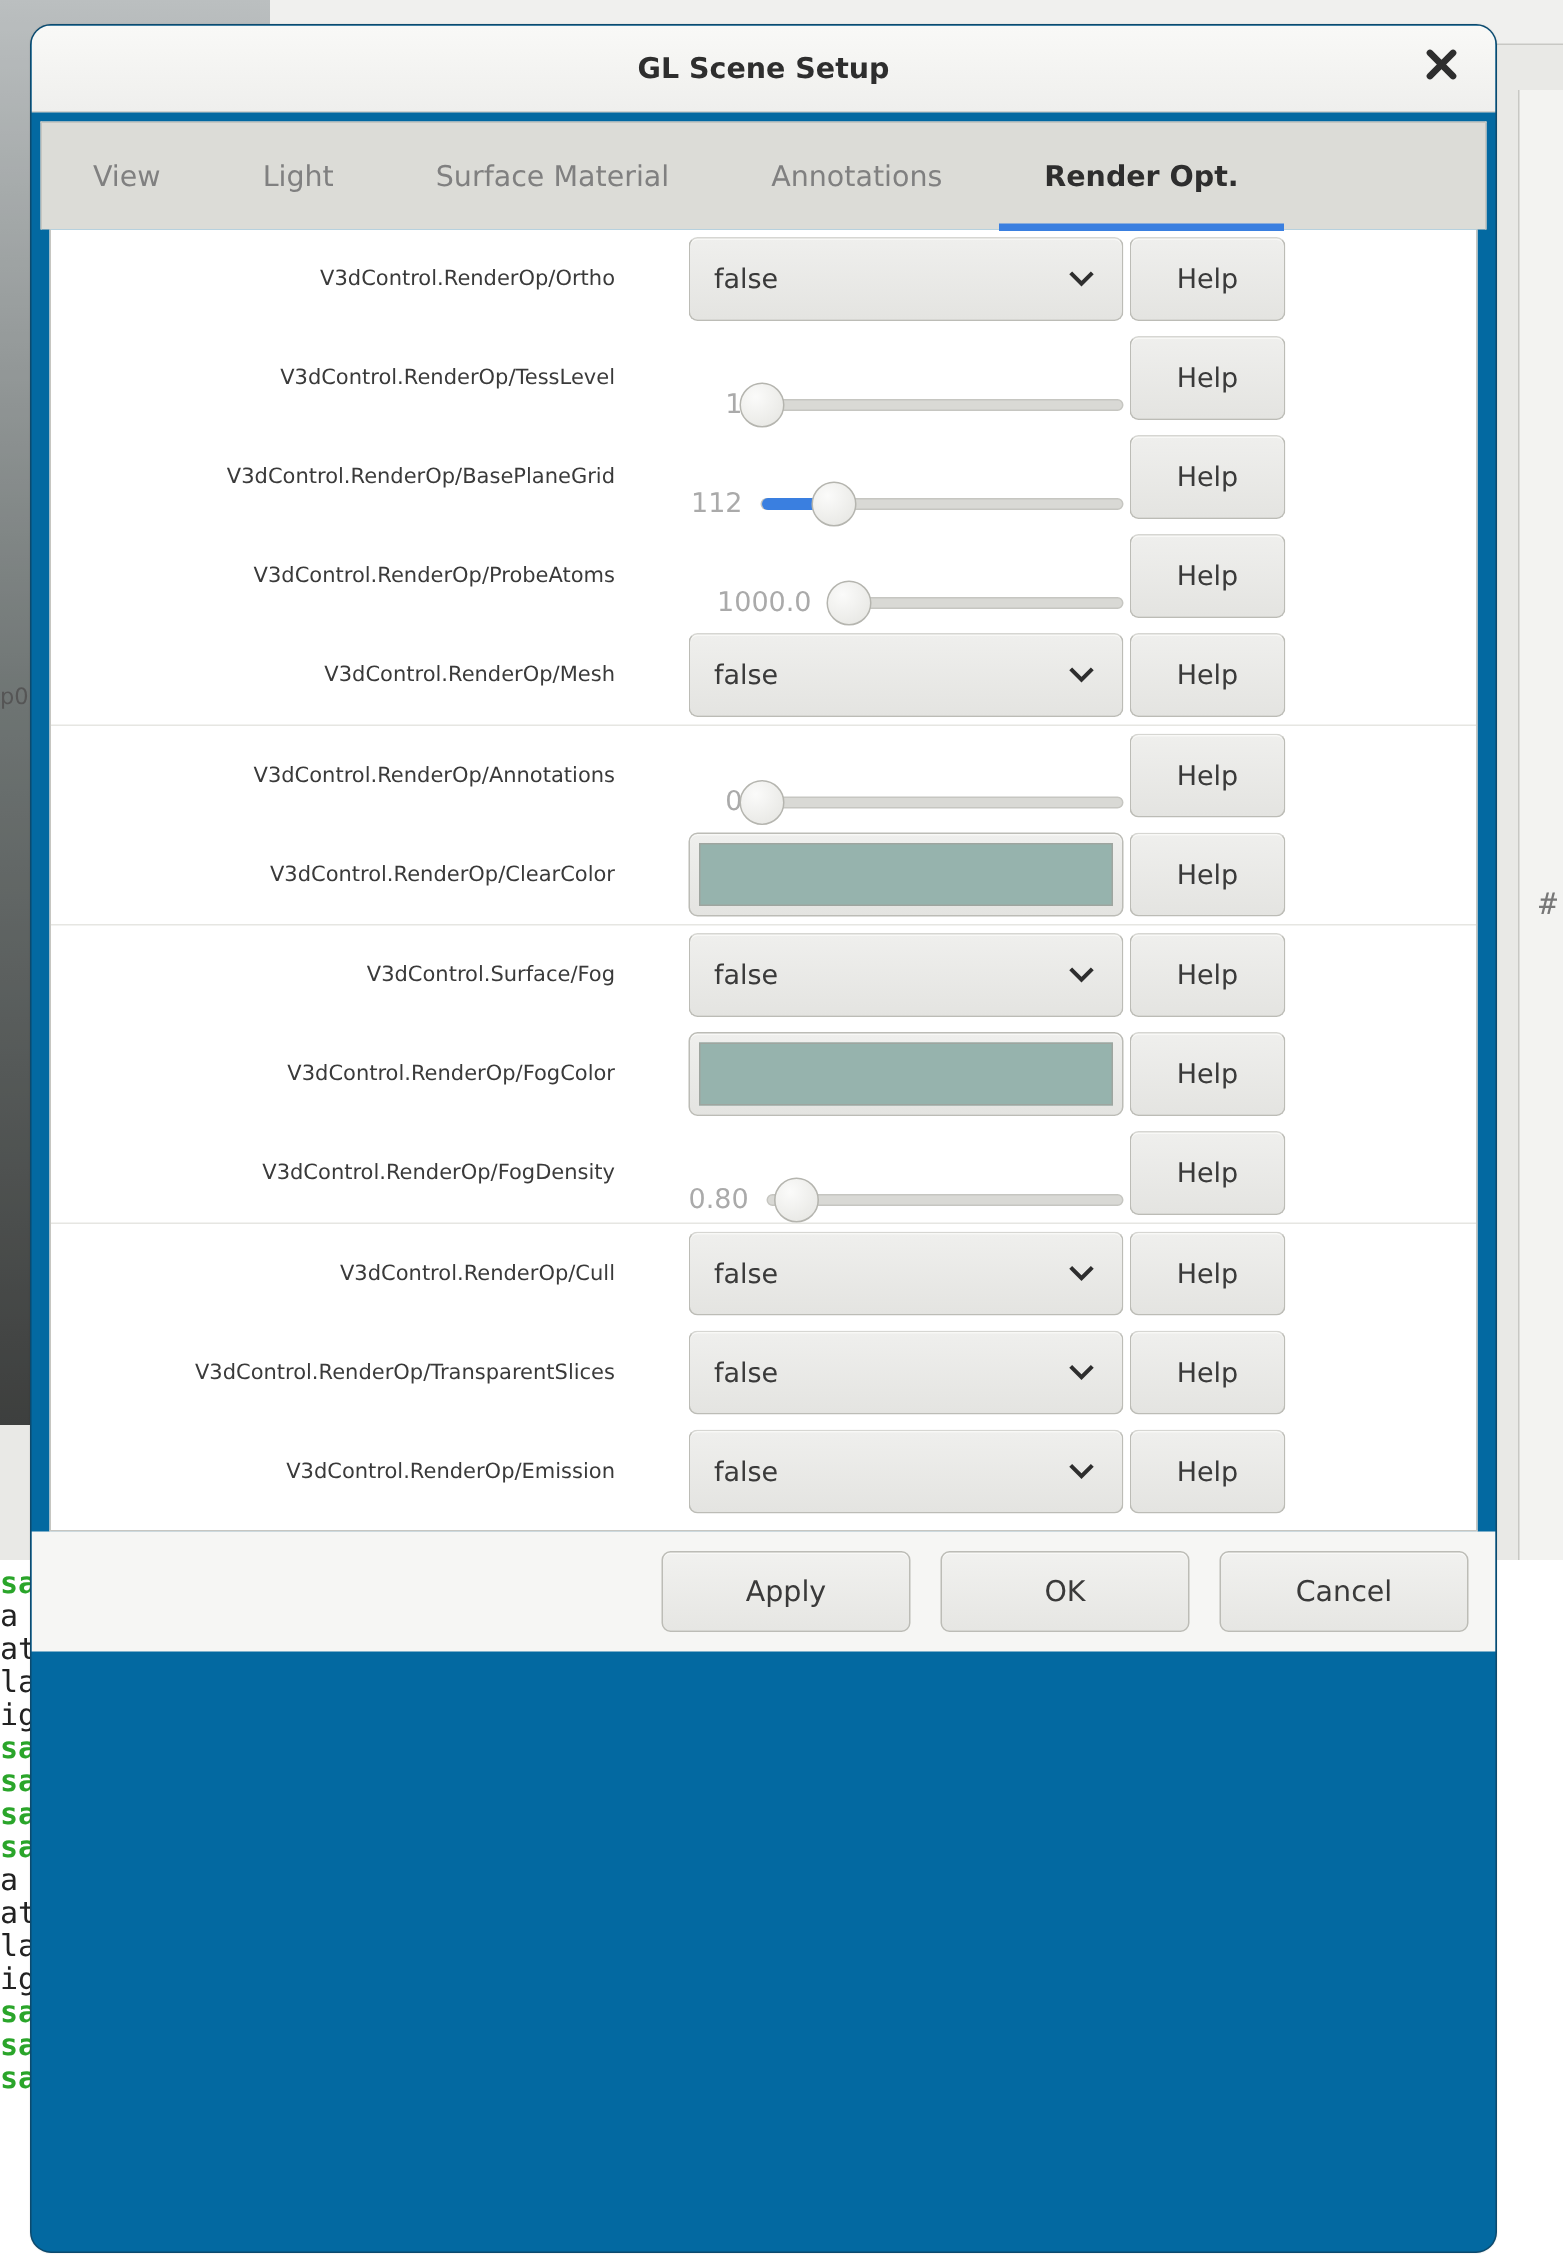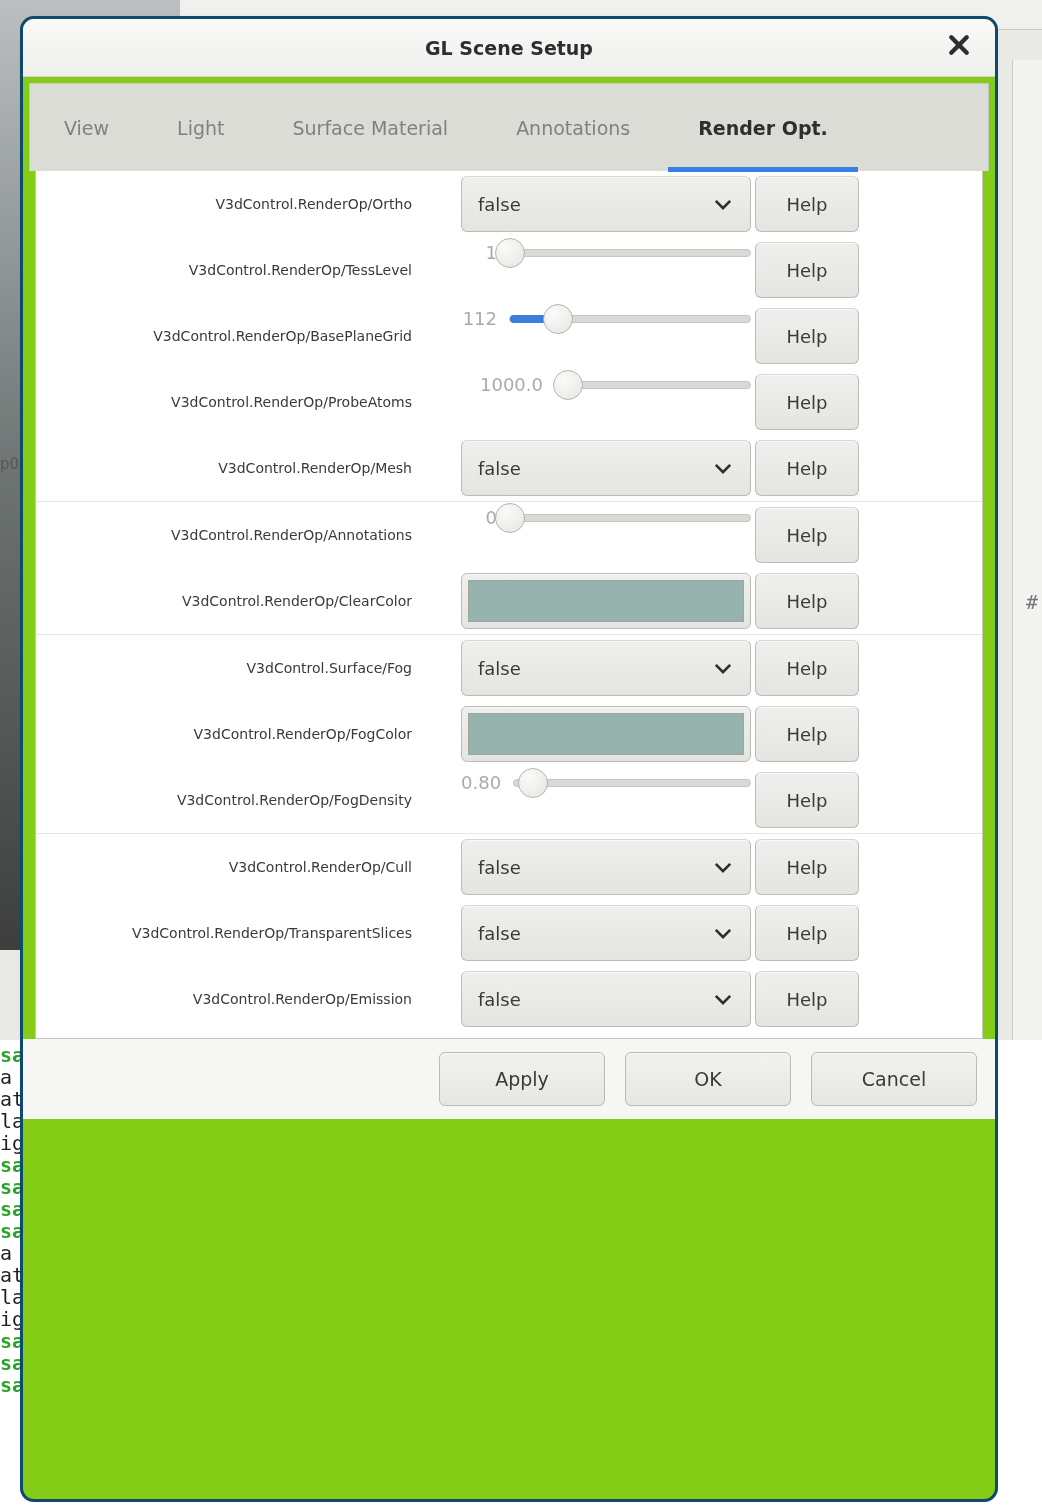--- a/index.html
+++ b/index.html
@@ -45,22 +45,22 @@
   .bg-hash {
     position: absolute; right: 4px; top: 590px;
     font-family: monospace; color: #777; font-size: 20px;
   }
 
   
   .dialog {
     position: absolute;
     left: 20px; top: 16px;
     width: 978px; height: 1486px;
-    background: #84cc16;
-    border: 3px solid #0c4a6e;
+    background: #0369a1;
+    border: 1px solid #0c4a6e;
     border-radius: 14px;
     box-shadow: 0 0 1px rgba(0,0,0,0.2);
     display: flex; flex-direction: column;
     overflow: hidden;
   }
   .titlebar {
     height: 58px;
     display: flex; align-items: center; justify-content: center;
     background: linear-gradient(#f9f9f7,#efefed);
     border-bottom: 1px solid #d2d2ce;
@@ -74,21 +74,21 @@
     width: 36px; height: 36px;
     display: flex; align-items: center; justify-content: center;
     cursor: pointer;
   }
 
   
   .tabs-wrap {
     padding: 6px 6px 0 6px;
   }
   .tabs {
-    height: 88px;
+    height: 72px;
     background: #dcdcd7;
     border: 1px solid #c6c6c1;
     border-bottom: none;
     display: flex;
     align-items: stretch;
   }
   .tab {
     padding: 0 34px;
     display: flex; align-items: center;
     color: #808080; font-size: 19px;
@@ -130,21 +130,21 @@
     flex: 0 0 380px;
     text-align: right;
     color: #3a3a3a;
     font-size: 14px;
     padding-right: 10px;
   }
 
   .pcontrol {
     flex: 0 0 290px;
     height: 56px;
-    display: flex; align-items: flex-start;
+    display: flex; align-items: flex-end;
     position: relative;
     padding-left: 39px;
   }
 
   .dropdown {
     width: 290px; height: 56px;
     background: linear-gradient(#efefed,#e4e4e1);
     border: 1px solid #bcbcb6;
     border-top-color: #d6d6d2;
     border-radius: 6px;

